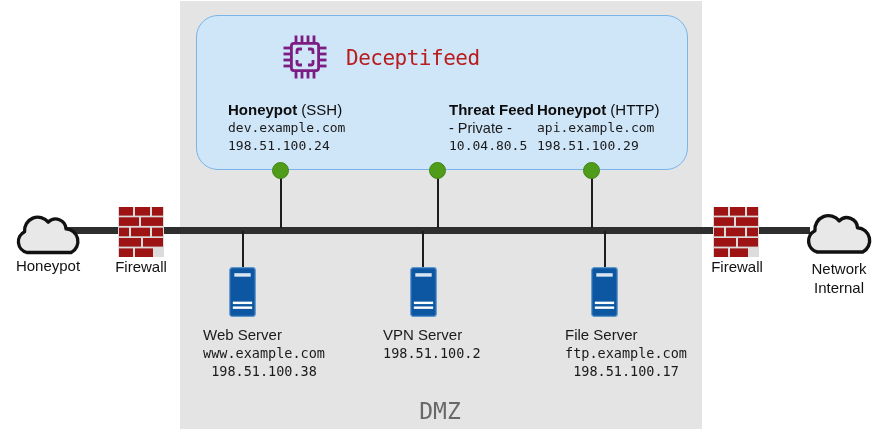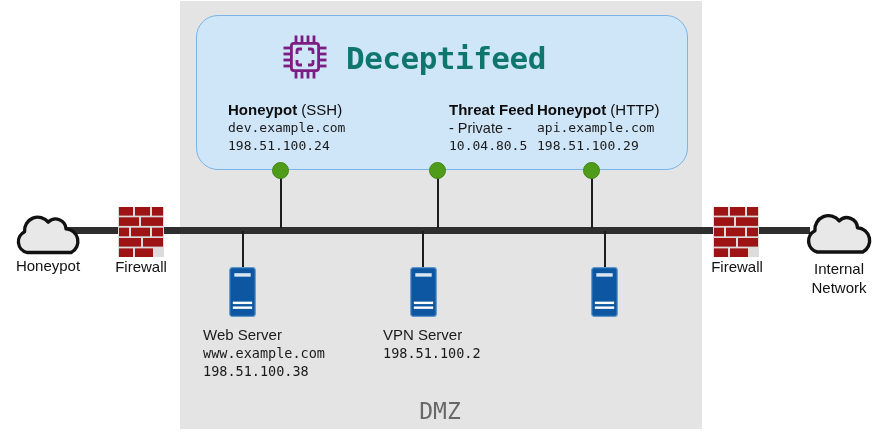--- a/index.html
+++ b/index.html
@@ -13,33 +13,33 @@
   .dmz-box{left:180px;top:1px;width:522px;height:428px;background:#e4e4e4;}
   .dmz-label{left:370px;top:398px;width:140px;text-align:center;
     font-family:"DejaVu Sans Mono",monospace;font-size:23px;color:#686868;}
 
   .backbone{left:50px;top:227px;width:760px;height:7px;background:#2e2e2e;}
   .vline{width:2px;background:#1c1c1c;}
 
   .panel{left:196px;top:15px;width:492px;height:155px;background:#cfe5f8;
     border:1.5px solid #7ab4e8;border-radius:22px;box-sizing:border-box;}
   .panel-title{left:346px;top:41px;font-family:"DejaVu Sans Mono",monospace;
-    font-weight:700;font-size:31px;line-height:34px;color:#0f766e;letter-spacing:-0.5px;}
+    font-weight:400;font-size:21px;line-height:34px;color:#b91c1c;letter-spacing:-0.5px;}
 
   .node-col{top:101px;line-height:18px;font-size:15px;color:#0d0d0d;white-space:nowrap;}
   .node-col .name{font-weight:700;}
   .node-col .suffix{font-weight:400;margin-top:15px;}
   .node-col .host,.node-col .ip{font-size:13px;color:#1a1a1a;}
   .node-col .host.sans{font-family:"Liberation Sans",sans-serif;font-size:14.5px;}
 
   .tap-dot{width:17px;height:17px;border-radius:50%;background:#4f9c1a;
     border:1px solid #428512;box-sizing:border-box;}
 
   .srv-col{top:326px;line-height:18px;font-size:15px;color:#1a1a1a;white-space:nowrap;}
-  .srv-col .host,.srv-col .ip{font-size:13.5px;}
+  .srv-col .host,.srv-col .ip{font-size:13.5px;text-align:center;}
 
   .edge-label{font-size:15px;color:#111;text-align:center;line-height:19px;}
 </style>
 </head>
 <body>
 
 <div class="canvas">
 
   <div class="abs dmz-box"></div>
 
@@ -143,22 +143,22 @@
       <rect x="2" y="41.4" width="14" height="8.6"></rect>
         <rect x="18" y="41.4" width="18" height="8.6"></rect>
     </g>
   </svg>
   <div class="abs edge-label" style="left:697px;top:257px;width:80px;">Firewall</div>
 
   <svg class="abs" style="left:802px;top:208px;" width="76" height="50" viewBox="0 0 100 64">
     <path d="M20 57 a15 15 0 0 1 -3 -28 a18 18 0 0 1 32 -13 a14 14 0 0 1 24 9 a17 17 0 0 1 7 32 z" fill="#e8e8e8" stroke="#111" stroke-width="4.5" stroke-linejoin="round"></path>
   </svg>
   <div class="abs edge-label" style="left:794px;top:259px;width:90px;">
+    <div>Network</div>
     <div>Internal</div>
-    <div>Network</div>
   </div>
 
   <svg class="abs" style="left:229px;top:266px;" width="27" height="52" viewBox="0 0 28 52">
     <rect x="0.8" y="0.8" width="26.4" height="50.4" rx="2.5" fill="#0d57a2" stroke="#5b93cc" stroke-width="1.2"></rect>
     <rect x="5.5" y="6.5" width="17" height="3.6" fill="#d9e6f2"></rect>
     <rect x="4" y="36" width="20" height="2.5" fill="#ffffff"></rect>
     <rect x="4" y="41" width="20" height="2.5" fill="#ffffff"></rect>
   </svg>
   <svg class="abs" style="left:410px;top:266px;" width="27" height="52" viewBox="0 0 28 52">
     <rect x="0.8" y="0.8" width="26.4" height="50.4" rx="2.5" fill="#0d57a2" stroke="#5b93cc" stroke-width="1.2"></rect>
@@ -175,16 +175,21 @@
 
   <div class="abs srv-col" style="left:203px;">
     <div>Web Server</div>
     <div class="host mono">www.example.com</div>
     <div class="ip mono">198.51.100.38</div>
   </div>
   <div class="abs srv-col" style="left:383px;">
     <div>VPN Server</div>
     <div class="ip mono">198.51.100.2</div>
   </div>
+  <div class="abs srv-col" style="left:565px;">
+    <div>File Server</div>
+    <div class="host mono">ftp.example.com</div>
+    <div class="ip mono">198.51.100.17</div>
+  </div>
 
   <div class="abs dmz-label">DMZ</div>
 
 </div>
 
 </body></html>

